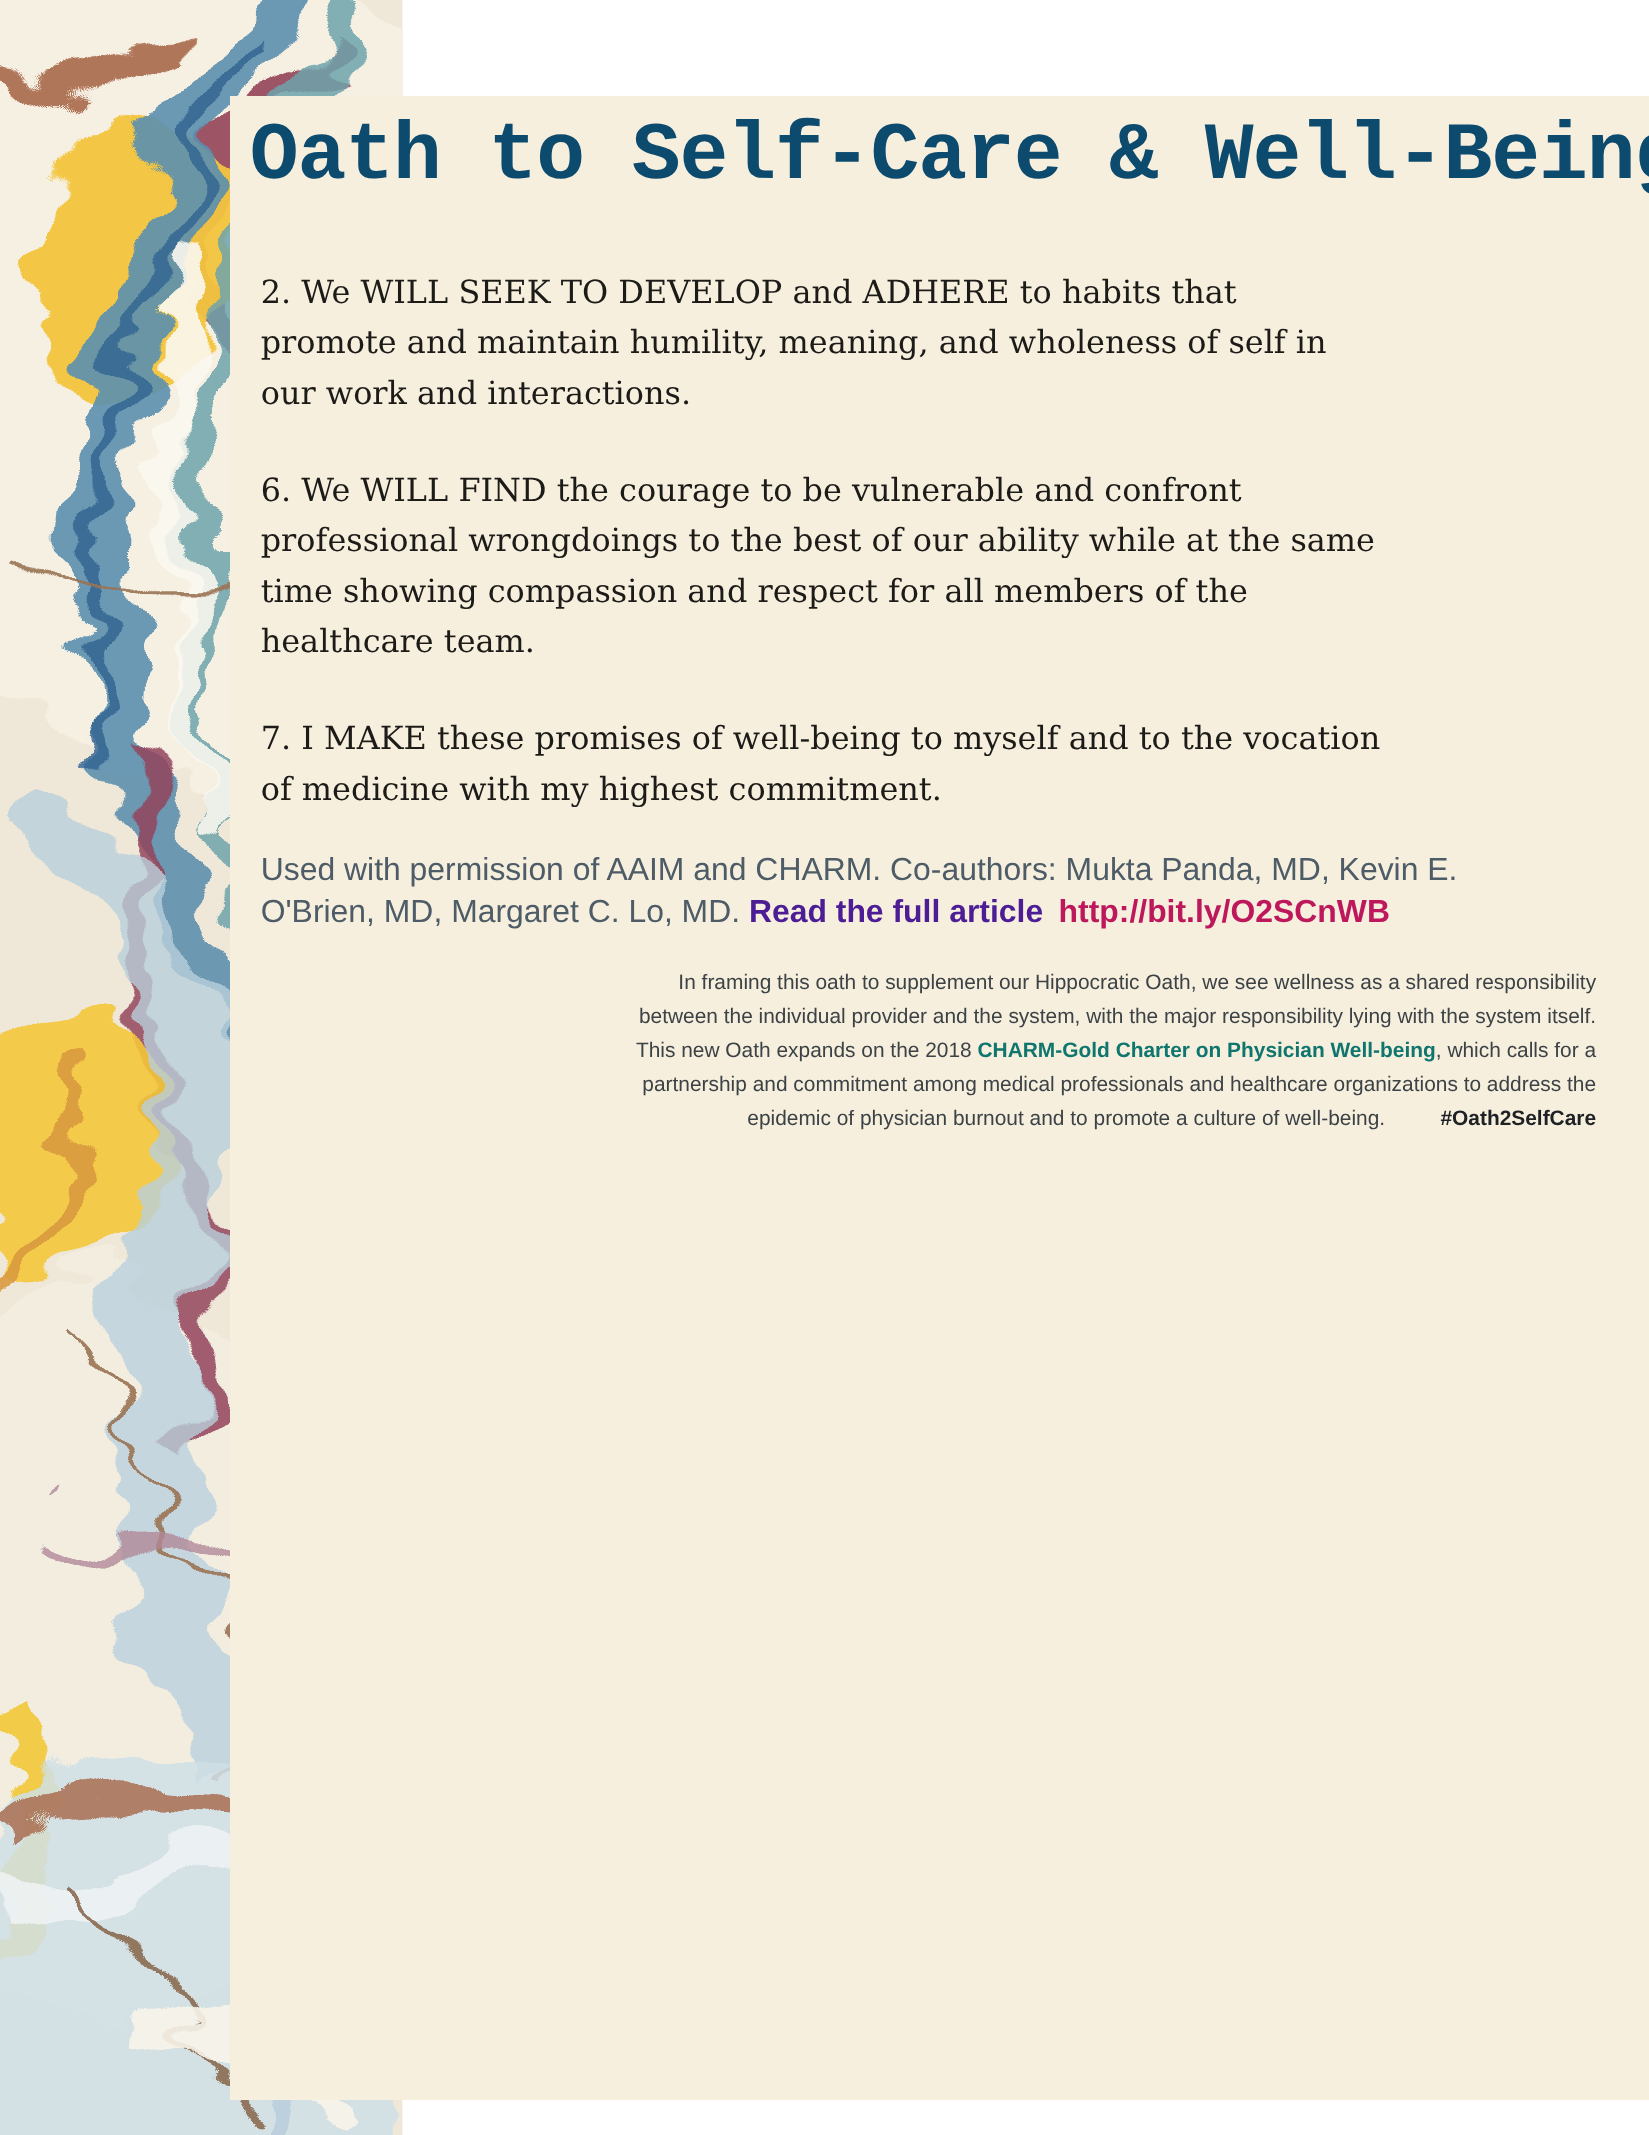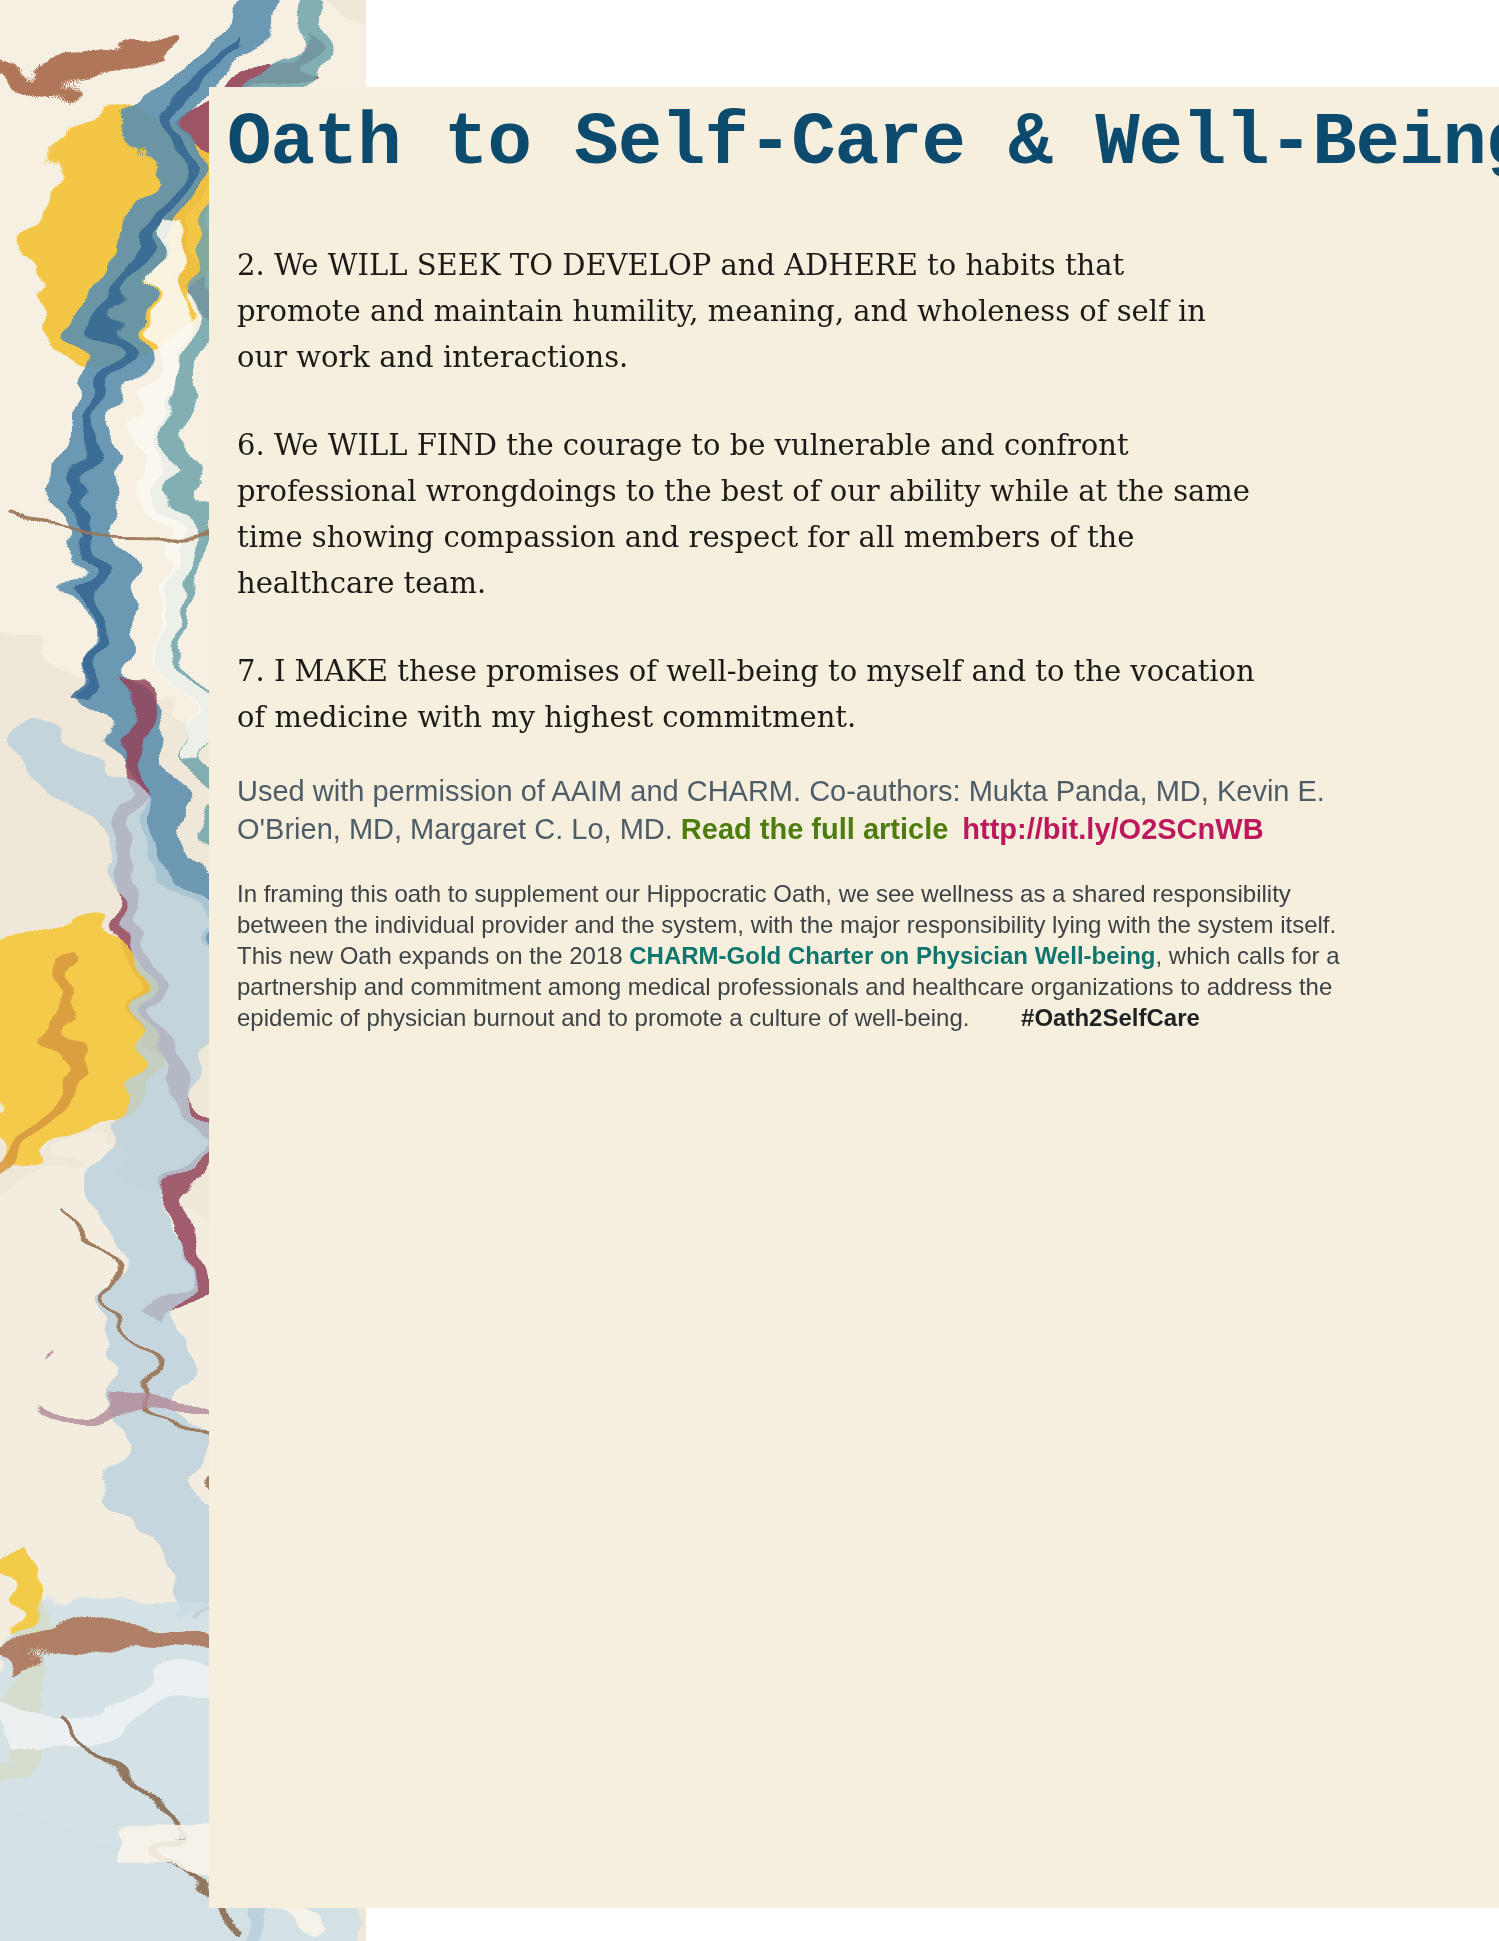--- a/index.html
+++ b/index.html
@@ -51,37 +51,38 @@
     margin: 32px 0 0 0;
     font-family: "Liberation Sans", sans-serif;
     font-size: 29px;
     line-height: 38px;
     color: #4d5c66;
     white-space: pre-line;
     max-width: 1210px;
   }
   .permission .cta {
     font-weight: bold;
-    color: #4d7c0f;
+    color: #4c1d95;
     margin: 0 14px 0 8px;
   }
   .permission .link {
     font-weight: bold;
     color: #be185d;
     text-underline-offset: 5px;
     cursor: pointer;
   }
   .fineprint {
     margin: 30px 0 0 0;
     font-family: "Liberation Sans", sans-serif;
-    font-size: 24px;
+    font-size: 19px;
     line-height: 31px;
     color: #3c4245;
     white-space: pre-line;
     max-width: 1215px;
+    text-align: right;
   }
   .fineprint .charter-link {
     font-weight: bold;
     color: #0f766e;
     text-underline-offset: 4px;
     cursor: pointer;
   }
   .fineprint .hashtag {
     font-weight: bold;
     color: #1e2224;

